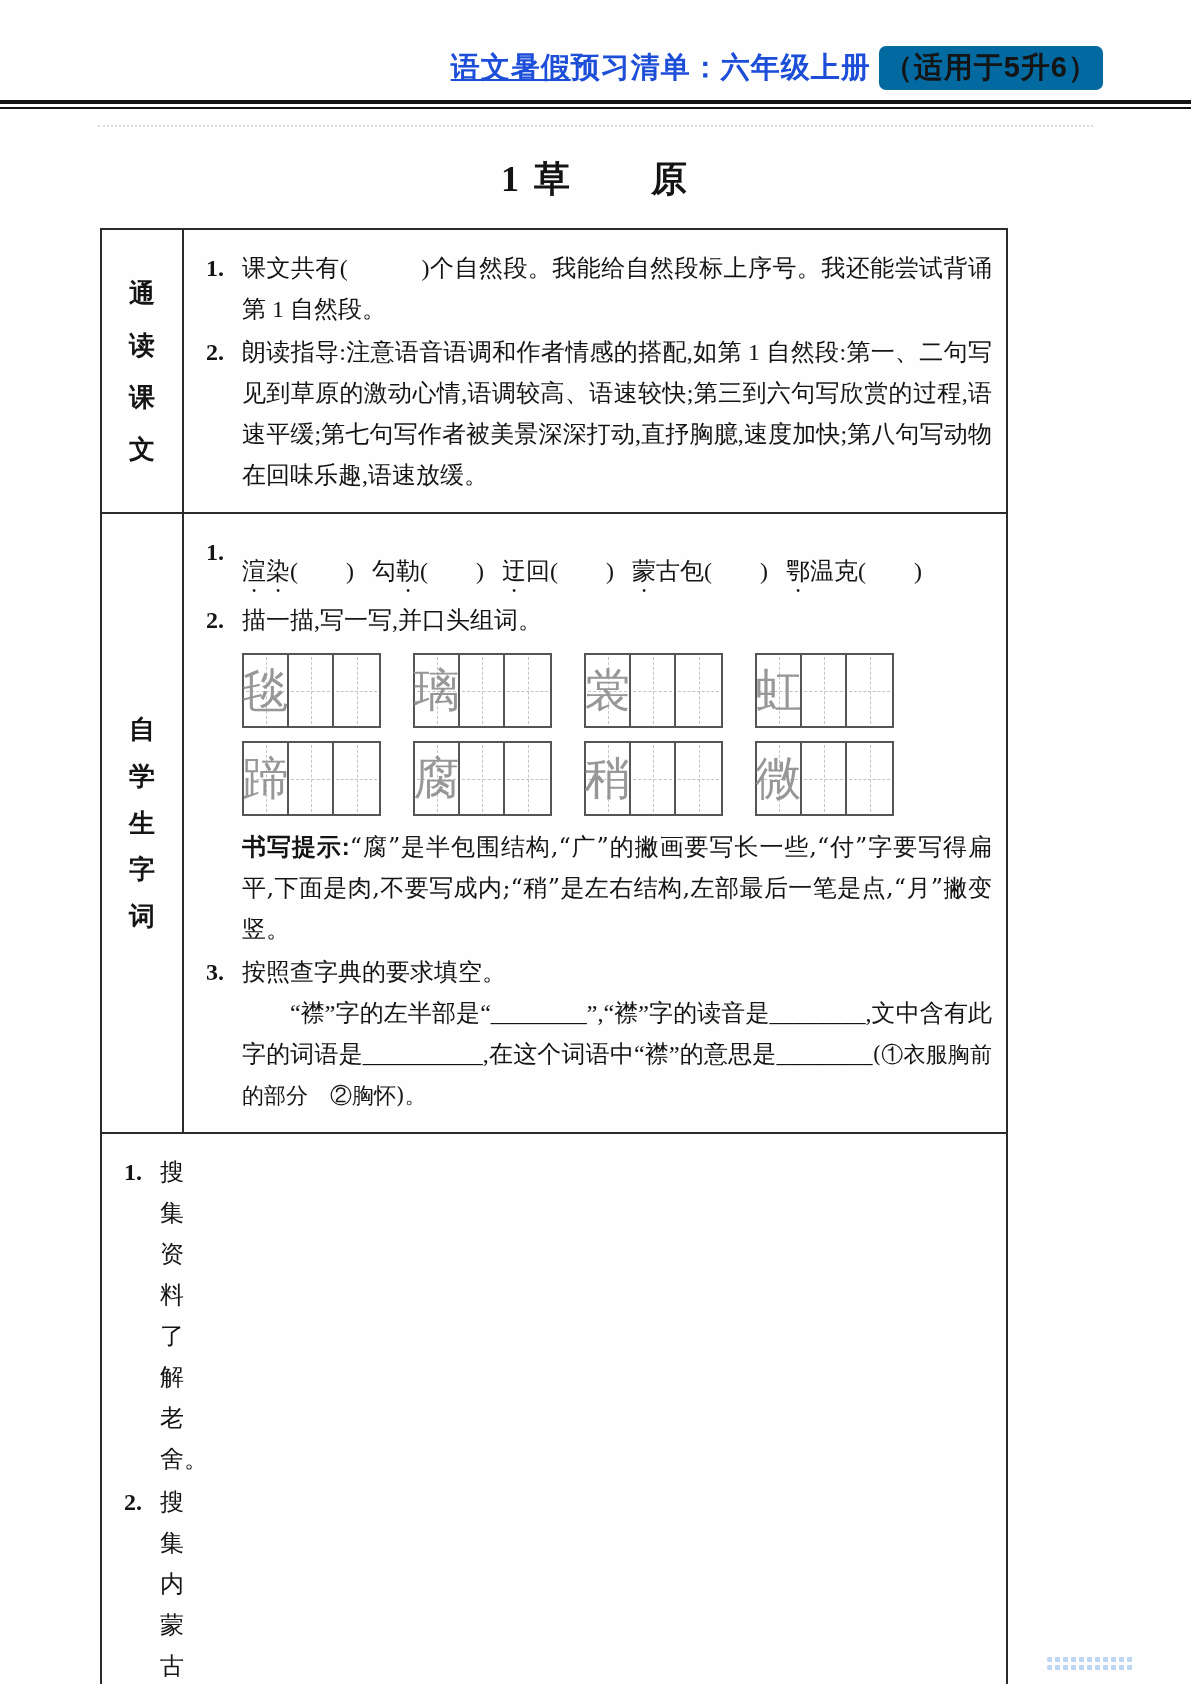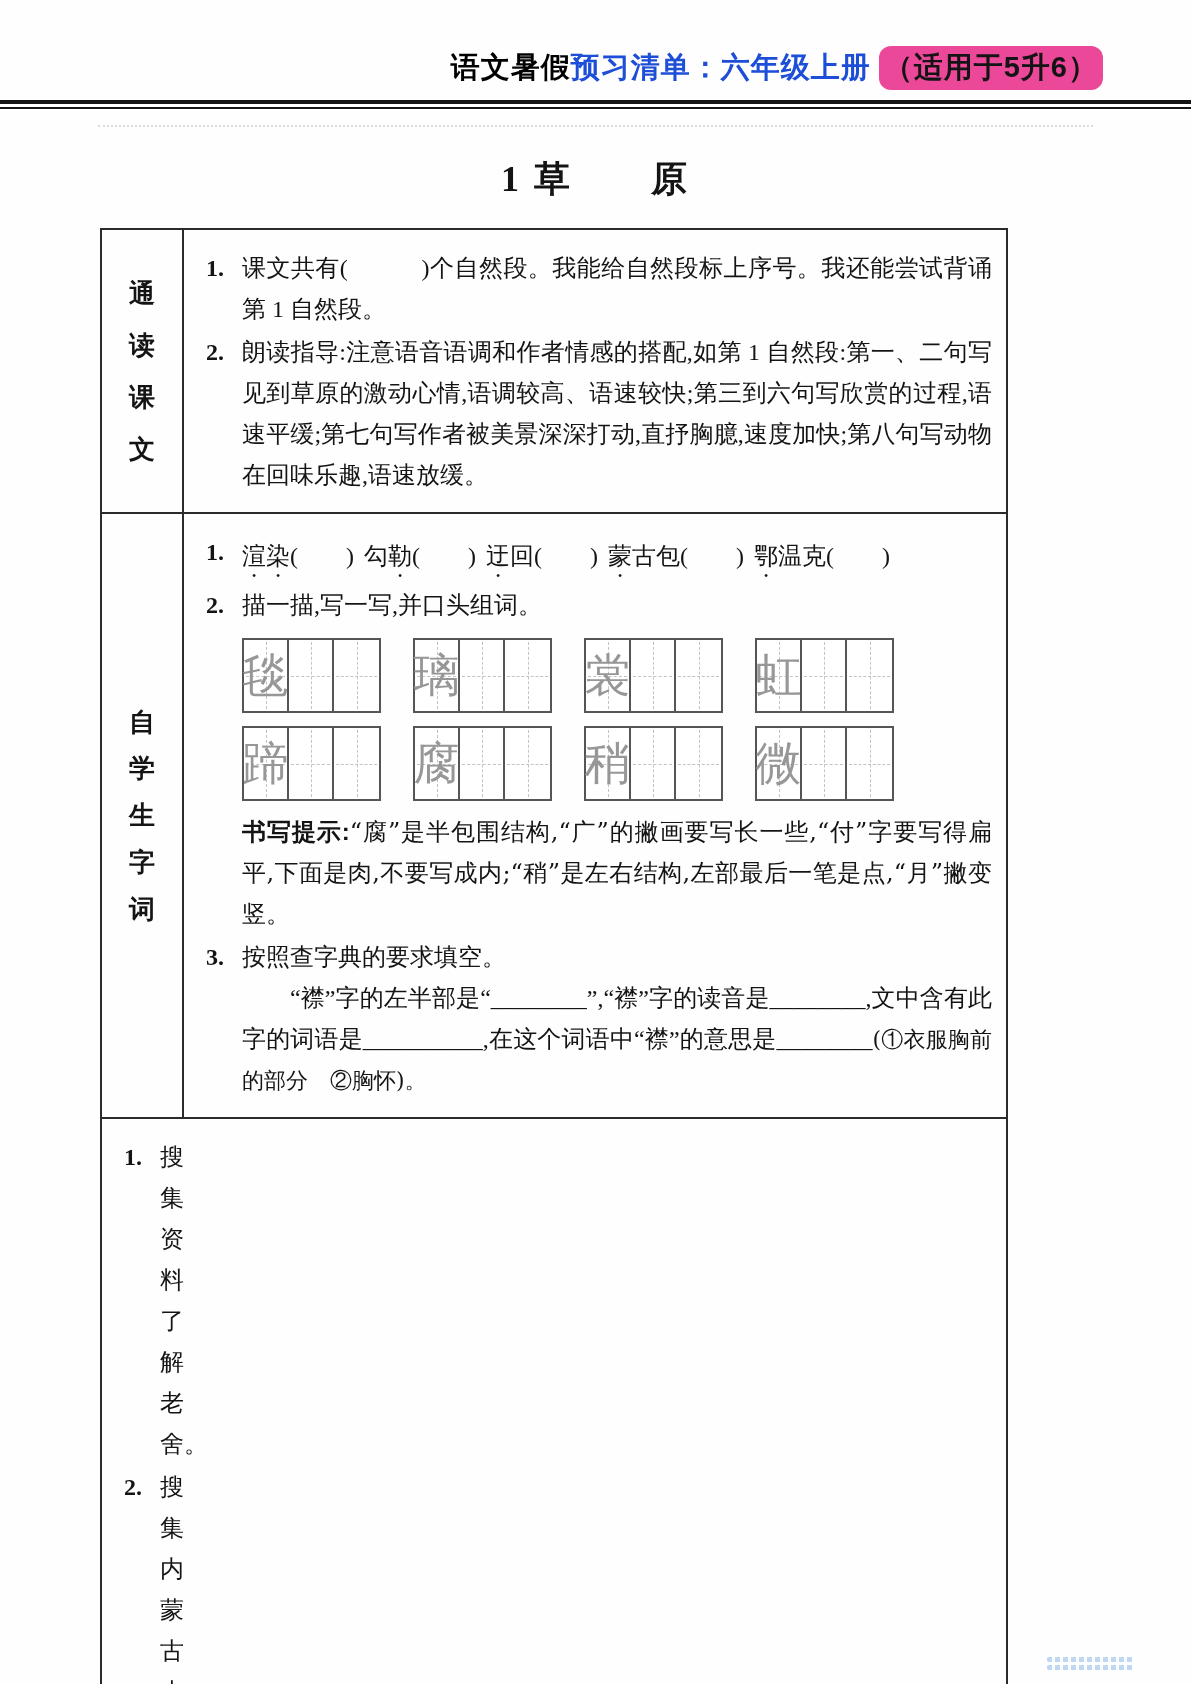--- a/index.html
+++ b/index.html
@@ -3,23 +3,23 @@
 <meta charset="utf-8">
 <style>
   * { margin:0; padding:0; box-sizing:border-box; }
   html,body { background:#f4f4f4; }
   body { font-family:"Liberation Serif","DejaVu Serif",serif; color:#141414; }
   .page { position:relative; width:1191px; height:1684px; margin:0 auto; background:#fefefe; overflow:hidden; }
 
   
   .hdr { padding:46px 88px 0 0; text-align:right; font-family:"Liberation Sans","DejaVu Sans",sans-serif;
          font-weight:700; font-size:29px; letter-spacing:1px; white-space:nowrap; }
-  .hdr .hb { color:#000000; }
+  .hdr .hb { color:#1d4ed8;text-decoration:underline; }
   .hdr .hr { color:#1d4ed8; }
-  .hdr .hh { background:#ec4899; color:#141414; border-radius:12px; padding:2px 5px; margin-left:8px; display:inline-block; }
+  .hdr .hh { background:#0369a1; color:#141414; border-radius:7px; padding:2px 5px; margin-left:8px; display:inline-block; }
   .rule { margin-top:10px; height:9px; border-top:4px solid #141414; border-bottom:2px solid #141414; }
   .dotline { margin:16px 98px 0; border-top:2px dotted #dcdcdc; }
 
   
   .title { margin-top:28px; text-align:center; font-size:36px; font-weight:700; letter-spacing:3px; }
 
   
   .tbl { margin:24px 0 0 100px; width:908px; border:2px solid #2b2b2b; }
   .row { display:grid; grid-template-columns:82px 1fr; border-top:2px solid #2b2b2b; }
   .row:first-child { border-top:none; }
@@ -27,21 +27,21 @@
          font-family:"Liberation Sans","DejaVu Sans",sans-serif; font-weight:700; font-size:26px; white-space:pre-line; }
   .lh20 { line-height:2.0; } .lh17 { line-height:1.8; } .lh14 { line-height:1.5; }
   .cnt { padding:18px 14px 16px 22px; font-size:24px; line-height:41px; text-align:justify; }
 
   .item { display:flex; }
   .item + .item { margin-top:2px; }
   .num { flex:0 0 36px; font-weight:700; }
   .itext { flex:1; min-width:0; }
 
   
-  .pline { display:flex; gap:10px; margin-top:4px; white-space:nowrap; }
+  .pline { display:flex; gap:18px; margin-top:19px; white-space:nowrap; }
   .dot { -webkit-text-emphasis-style:filled dot; -webkit-text-emphasis-position:under left;
          text-emphasis-style:filled dot; text-emphasis-position:under left; }
 
   
   .grids { display:grid; grid-template-columns:repeat(4,auto); justify-content:start;
            column-gap:32px; row-gap:13px; margin:12px 0 10px; width:max-content; }
   .tian { display:flex; border:2px solid #555; background:#fff; }
   .cell { width:45px; height:71px; position:relative; border-right:2px solid #555; }
   .cell:last-child { border-right:none; }
   .cell::before { content:""; position:absolute; left:2px; right:2px; top:50%; border-top:1px dashed #c3c3c3; }

